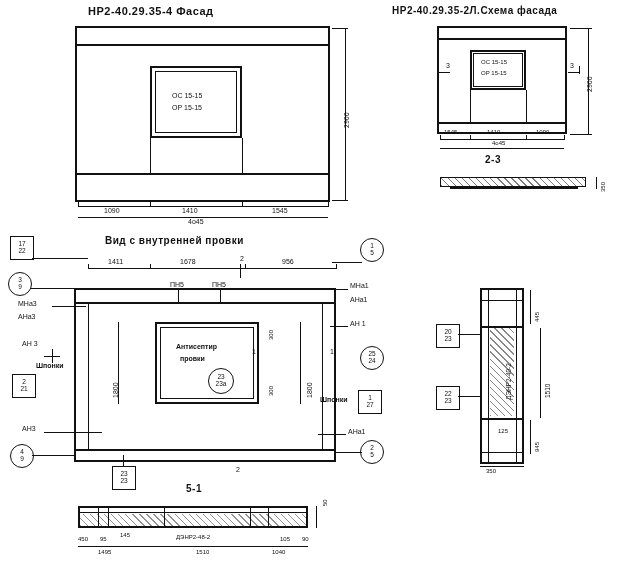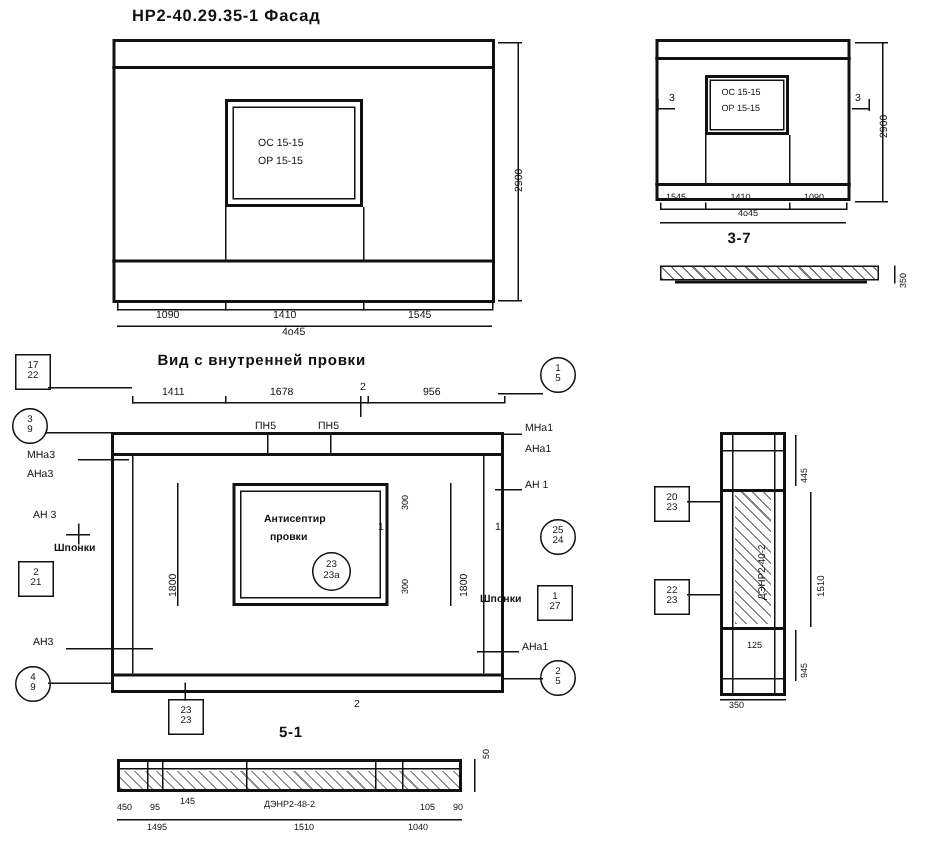--- a/index.html
+++ b/index.html
@@ -26,21 +26,22 @@
   .vert{position:absolute;font-size:7px;transform-origin:left top;
         transform:rotate(-90deg);white-space:nowrap;}
   .dim{position:absolute;height:1px;background:#111;}
   .tick{position:absolute;width:1px;height:5px;background:#111;}
 </style>
 </head>
 <body>
 
 <div class="sheet">
 
-  <div class="t title" style="left:88px;top:6px;">НР2-40.29.35-1  Фасад</div>
+  <div class="t title" style="left:88px;top:6px;">НР2-40.29.35-4  Фасад</div>
+  <div class="t title" style="left:392px;top:6px;font-size:10px;">НР2-40.29.35-2Л.Схема фасада</div>
 
   <div>
     <div class="bx2" style="left:75px;top:26px;width:255px;height:176px;"></div>
     <div class="ln h" style="left:75px;top:44px;width:255px;height:2px;"></div>
     <div class="ln h" style="left:75px;top:173px;width:255px;height:2px;"></div>
 
     <div class="bx2" style="left:150px;top:66px;width:92px;height:72px;"></div>
     <div class="bx" style="left:155px;top:71px;width:82px;height:62px;"></div>
     <div class="t sm" style="left:172px;top:92px;">ОС 15-15</div>
     <div class="t sm" style="left:172px;top:104px;">ОР 15-15</div>
@@ -94,21 +95,21 @@
     <div class="t xs" style="left:487px;top:129px;">1410</div>
     <div class="t xs" style="left:536px;top:129px;">1090</div>
     <div class="dim" style="left:440px;top:148px;width:124px;"></div>
     <div class="t xs" style="left:492px;top:140px;">4о45</div>
 
     <div class="dim" style="left:588px;top:28px;width:1px;height:106px;"></div>
     <div class="vert" style="left:586px;top:92px;font-size:7px;">2900</div>
     <div class="ln h" style="left:570px;top:28px;width:22px;"></div>
     <div class="ln h" style="left:570px;top:134px;width:22px;"></div>
 
-    <div class="t title" style="left:485px;top:155px;font-size:10px;">3-7</div>
+    <div class="t title" style="left:485px;top:155px;font-size:10px;">2-3</div>
     <div class="bx" style="left:440px;top:177px;width:146px;height:10px;"></div>
     <div class="hatch" style="left:441px;top:178px;width:144px;height:8px;opacity:.55;"></div>
     <div class="ln h" style="left:450px;top:187px;width:128px;height:2px;"></div>
     <div class="dim" style="left:596px;top:177px;width:1px;height:12px;"></div>
     <div class="vert" style="left:600px;top:192px;font-size:6px;">350</div>
   </div>
 
   <div>
     <div class="t title" style="left:105px;top:236px;font-size:10px;">Вид с внутренней провки</div>
 

